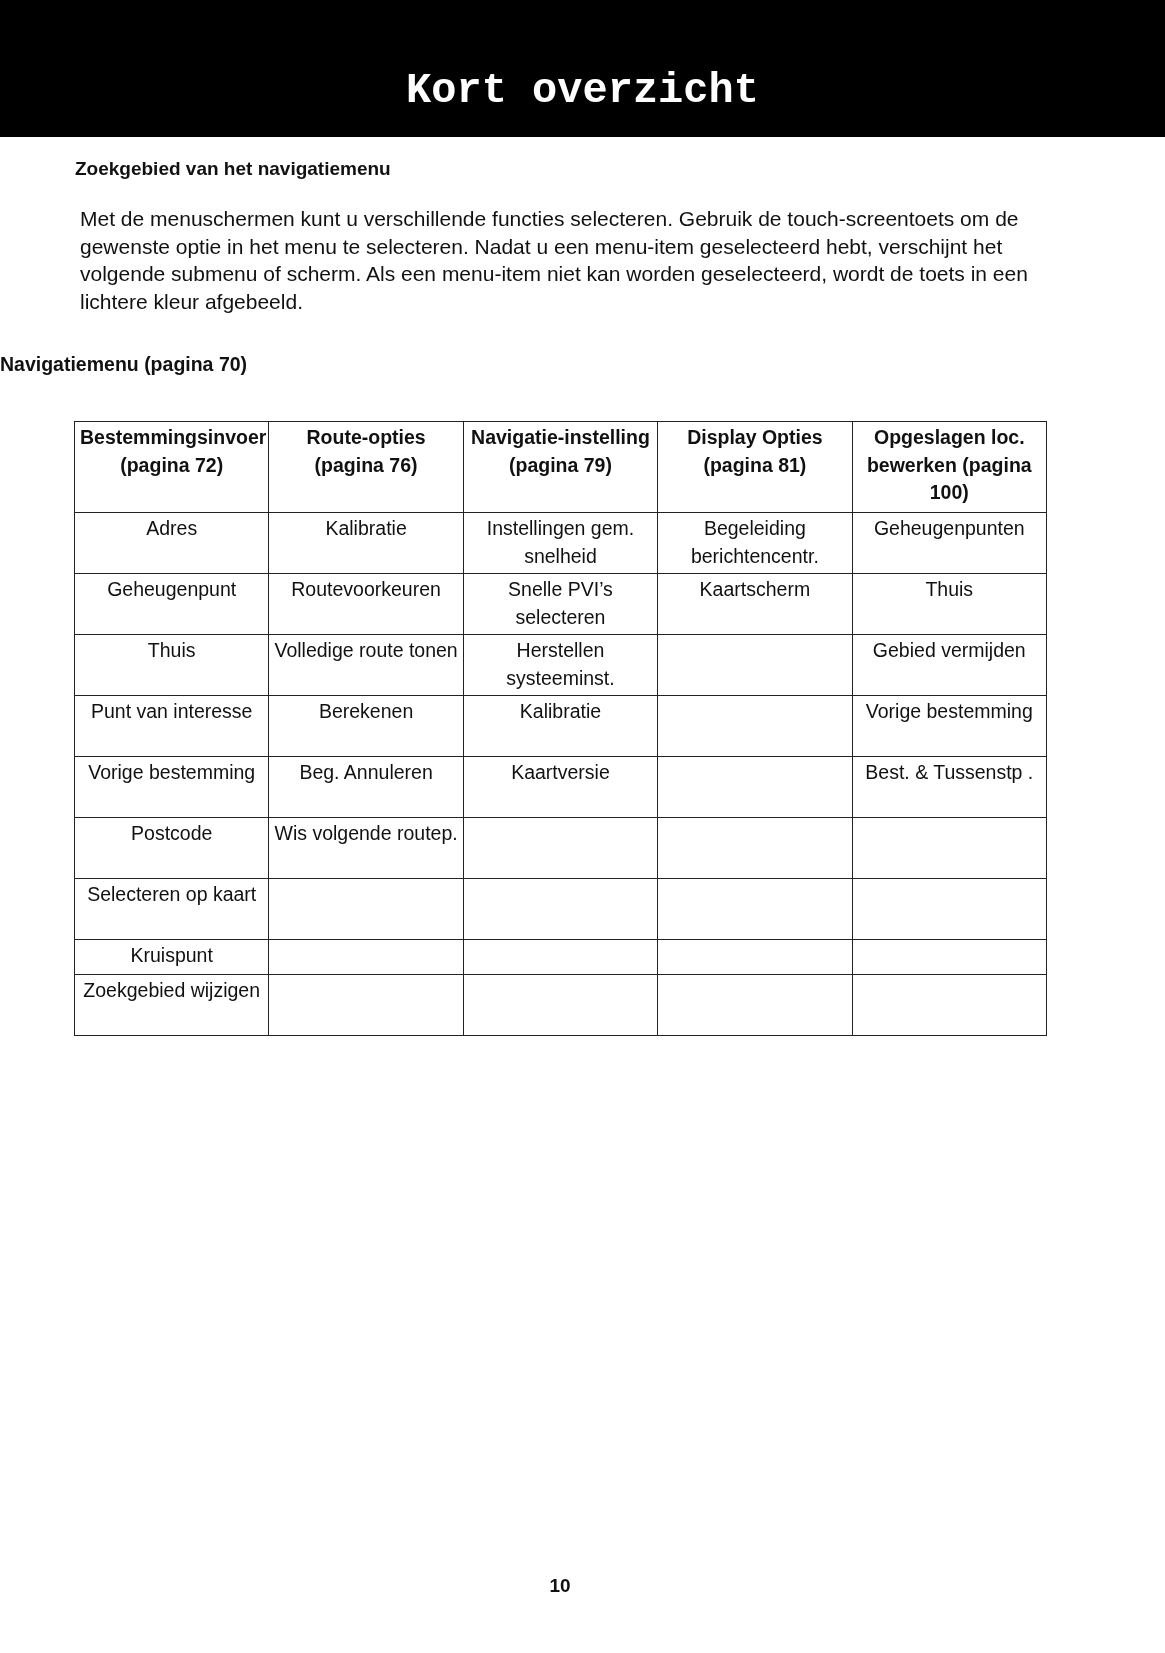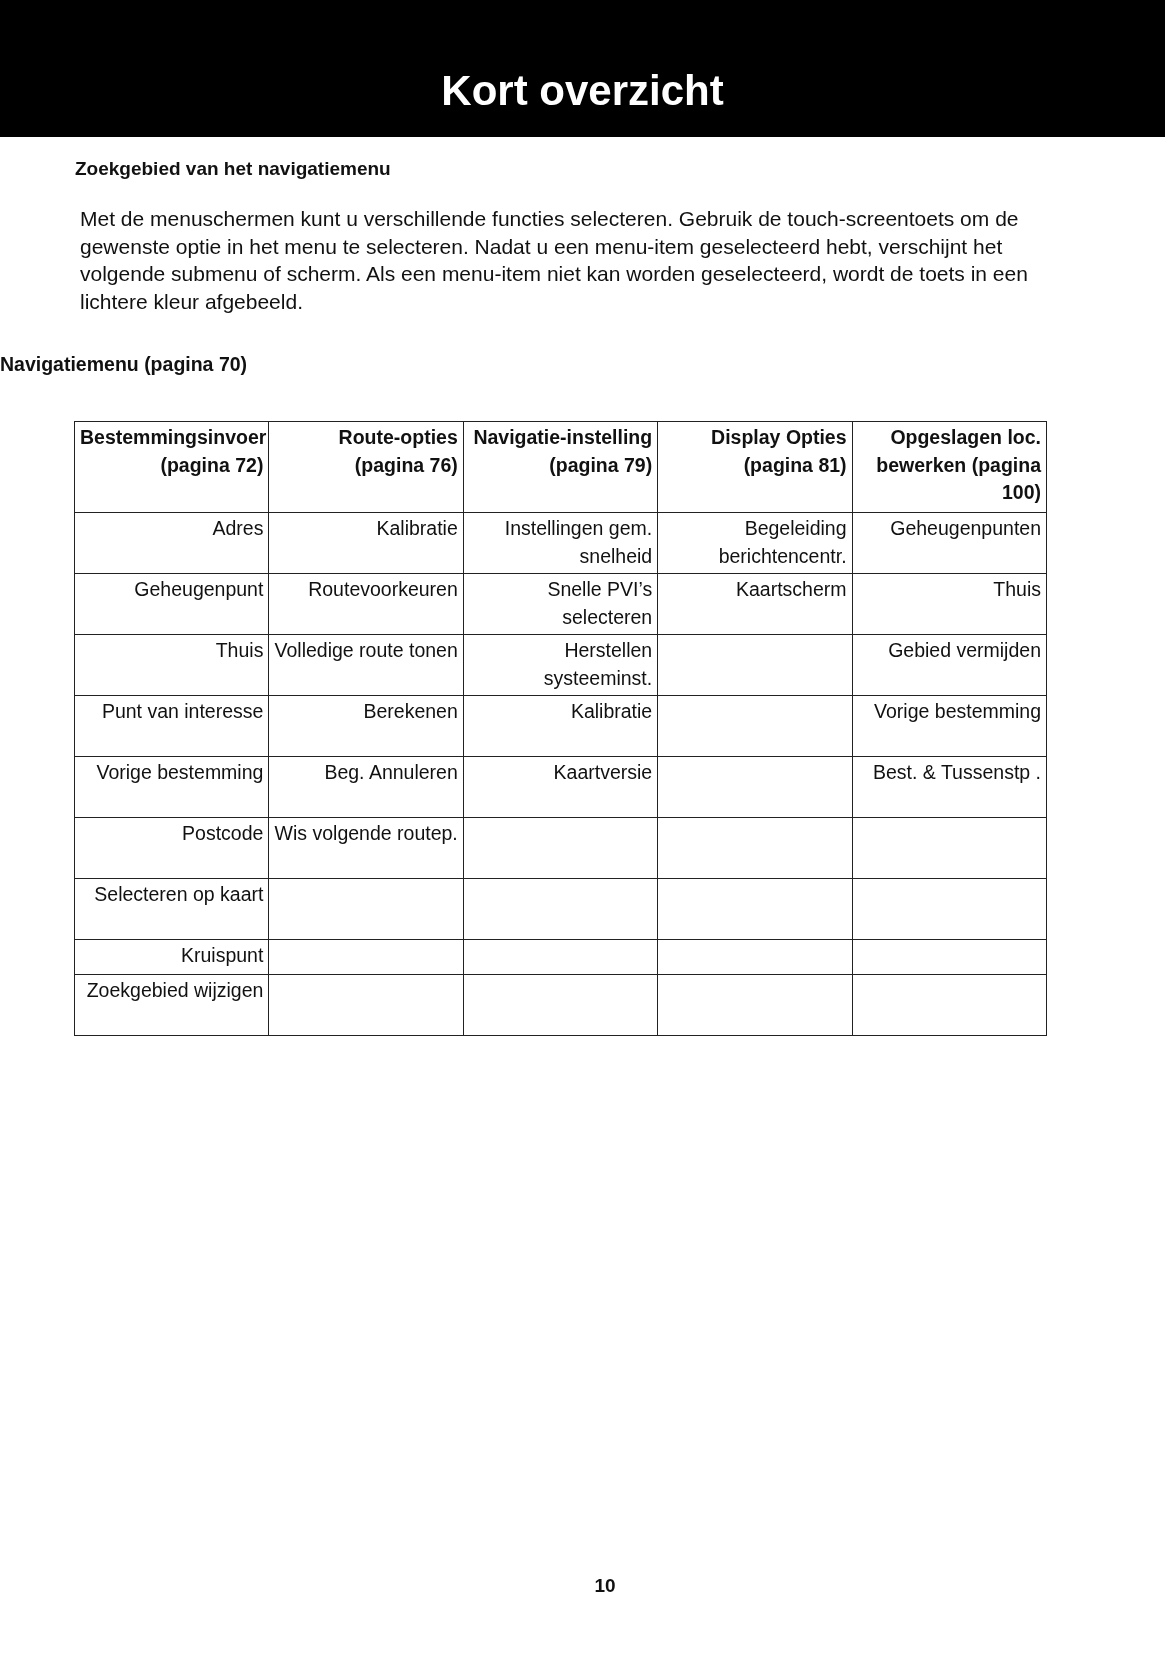--- a/index.html
+++ b/index.html
@@ -7,47 +7,48 @@
       width: 1165px; height: 1653px; position: relative; overflow: hidden;
       font-family: "Liberation Sans", sans-serif; color: #111;
     }
     .banner {
       position: absolute; left: 0; top: 0; width: 1165px; height: 137px;
       background: #000; display: flex; align-items: flex-end; justify-content: center;
     }
     .banner-title {
       color: #fff; font-weight: bold; font-size: 42px; margin-bottom: 22px;
       letter-spacing: 0px;
+      font-family: Liberation Mono, monospace;
     }
     .section-title {
       position: absolute; left: 75px; top: 158px; font-weight: bold; font-size: 19px;
     }
     .intro {
       position: absolute; left: 80px; top: 205px; width: 980px;
       font-size: 21px; line-height: 27.5px;
     }
     .table-caption {
       position: absolute; left: 0; width: 1120px; top: 353px; text-align: left;
       font-weight: bold; font-size: 19.5px;
     }
     table.nav {
       position: absolute; left: 74px; top: 421px; width: 973px;
       border-collapse: collapse; table-layout: fixed;
       font-size: 19.5px; line-height: 27.5px;
     }
     table.nav th, table.nav td {
-      border: 1.5px solid #222; vertical-align: top; text-align: right;
+      border: 1.5px solid #222; vertical-align: top; text-align: center;
       padding: 2px 5px 2px 5px; overflow: hidden;
     }
     table.nav th { font-weight: bold; height: 86px; }
     table.nav td { height: 56px; }
     table.nav tr.short td { height: 30px; }
     .page-number {
       position: absolute; left: 0; width: 1120px; top: 1575px; text-align: center;
-      font-weight: bold; font-size: 19px; margin-left: 45px;
+      font-weight: bold; font-size: 19px;
     }
   </style>
 </head>
 <body>
 
 <div class="banner">
   <div class="banner-title">Kort overzicht</div>
 </div>
 
 <div class="section-title">Zoekgebied van het navigatiemenu</div>

